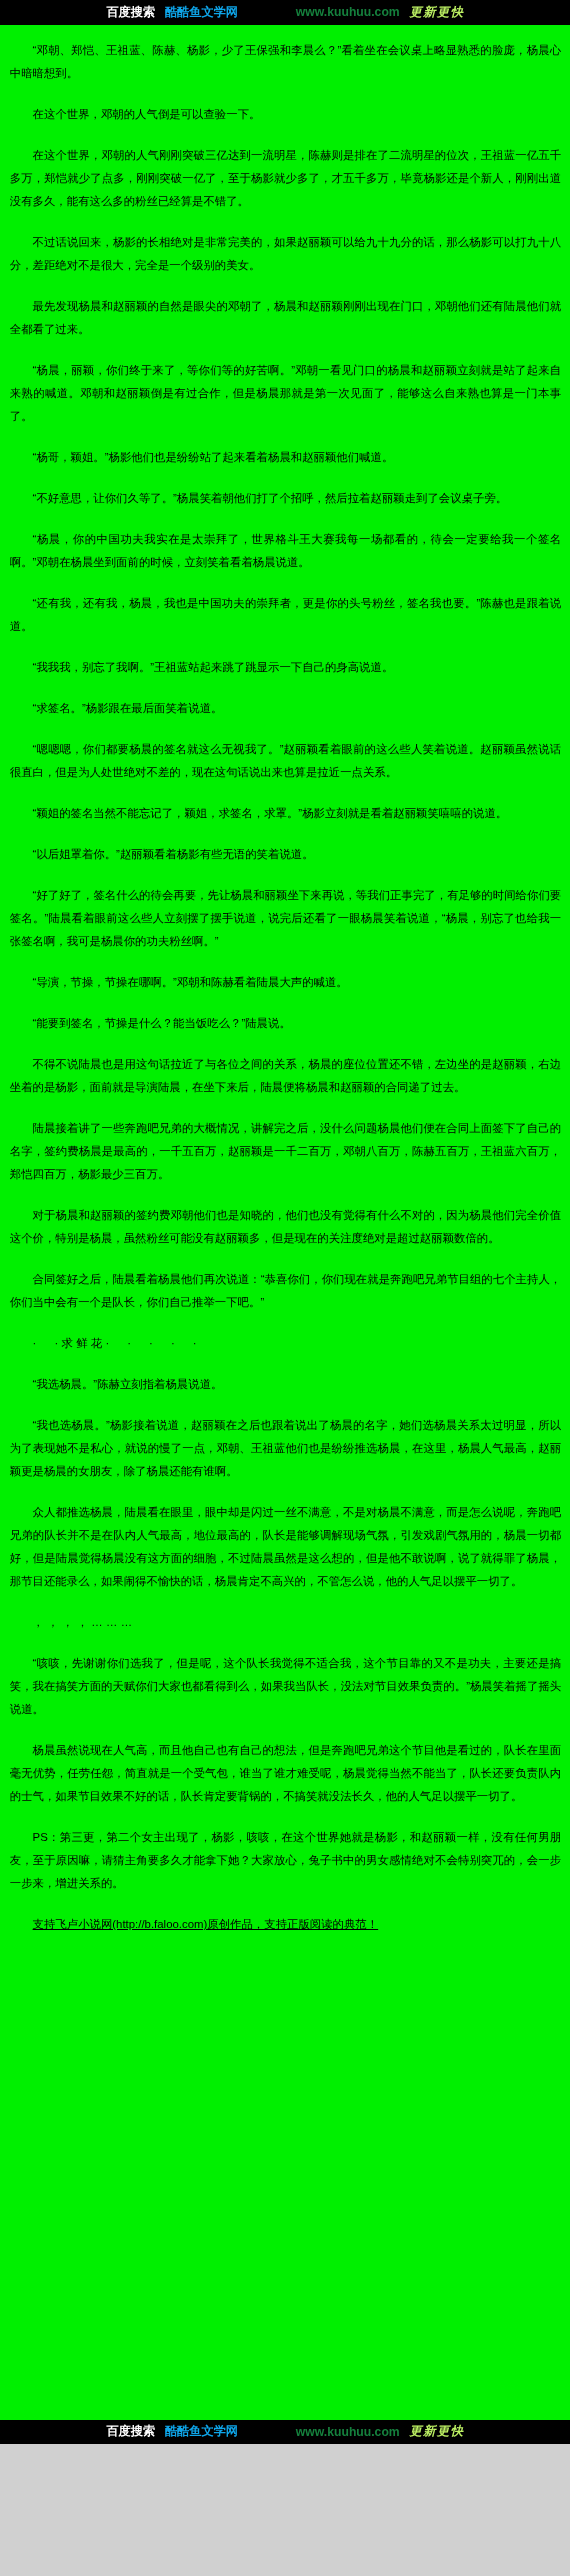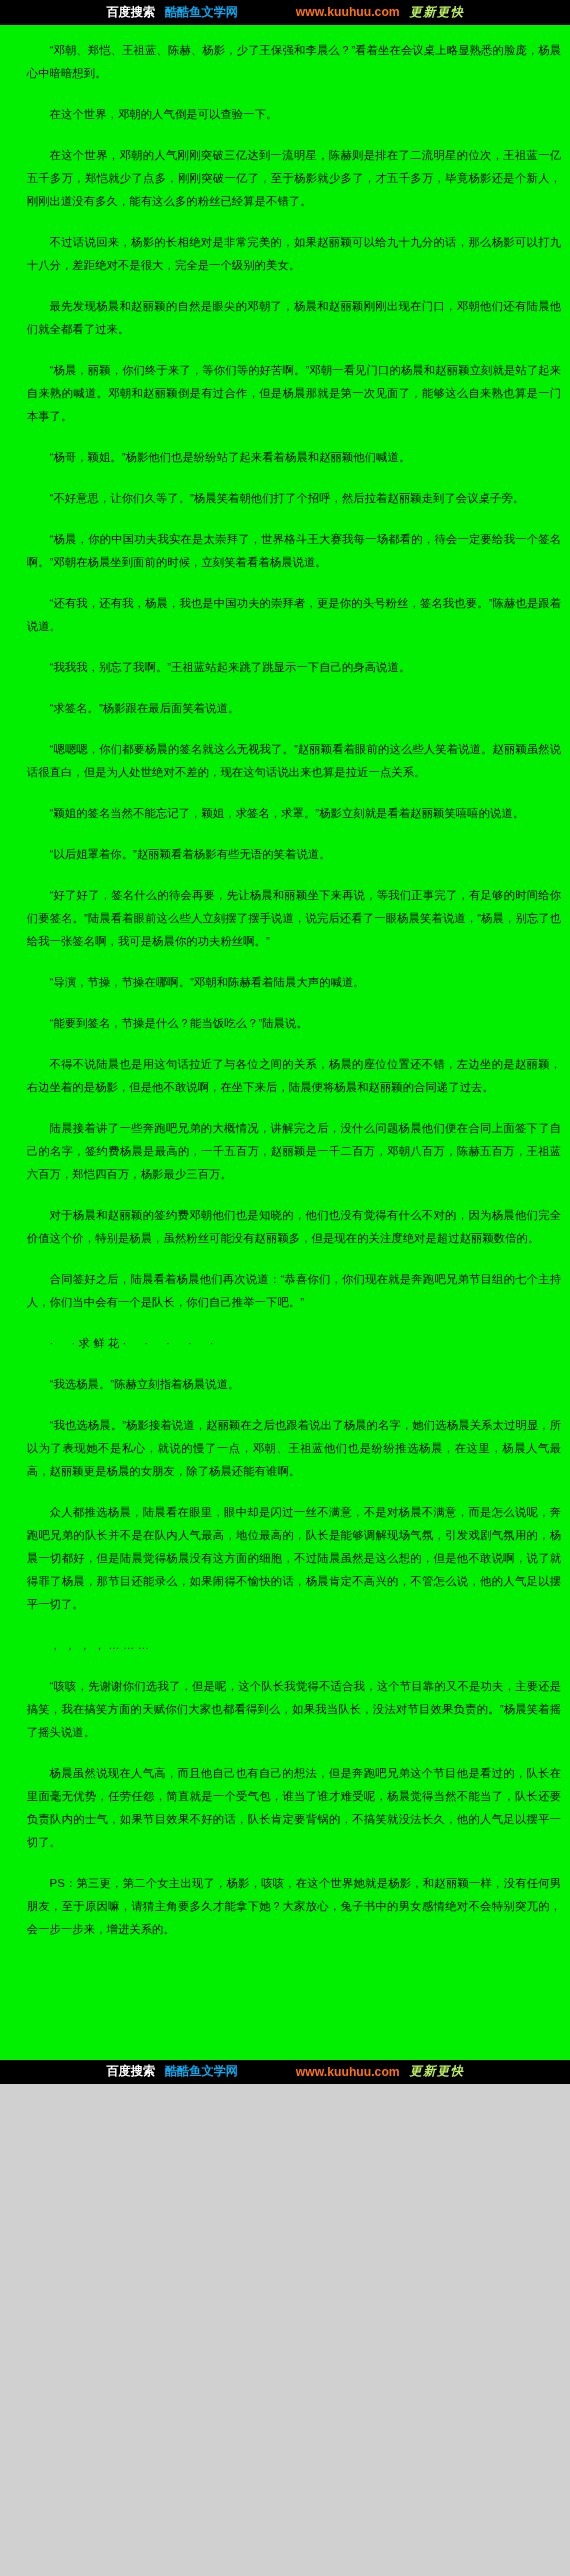--- a/index.html
+++ b/index.html
@@ -1,19 +1,19 @@
 <!DOCTYPE html>
 <html style="font-size:13px"><head>
 <meta charset="utf-8">
 <style>
   html, body { margin: 0; padding: 0; }
   body { background: #d0d0d0; }
   .page {
     width: 571px;
-    height: 2084px;
+    height: 2444px;
     margin: 0 auto;
     background: #00f000;
     display: flex;
     flex-direction: column;
     font-family: "Liberation Sans", "DejaVu Sans", sans-serif;
     overflow: hidden;
   }
   .banner {
     background: #000000;
     height: 24.5px;
@@ -21,30 +21,29 @@
     display: flex;
     align-items: center;
     justify-content: center;
     gap: 9.8px;
     font-size: 12.2px;
     font-weight: bold;
     white-space: nowrap;
   }
   .banner .prefix { color: #ffffff; }
   .banner .site   { color: #0ea5e9; }
-  .banner .url    { color: #f97316; cursor: pointer; margin-left: 48px; }
+  .banner .url    { color: #15803d; cursor: pointer; margin-left: 48px; }
   .banner .tagline{
     color: #bef264;
     font-style: italic;
     letter-spacing: 1.6px;
   }
   main.article {
     flex: 1 1 auto;
     padding: 14.7px 9.8px 8.2px 9.8px;
-    margin-left: 17px;
   }
   main.article p {
     margin: 0 0 18px 0;
     font-size: 11.4px;
     line-height: 23px;
     color: #000000;
     text-align: justify;
     text-indent: 2em;
     word-break: break-all;
   }
@@ -80,32 +79,33 @@
       <p>“杨晨，你的中国功夫我实在是太崇拜了，世界格斗王大赛我每一场都看的，待会一定要给我一个签名啊。”邓朝在杨晨坐到面前的时候，立刻笑着看着杨晨说道。</p>
       <p>“还有我，还有我，杨晨，我也是中国功夫的崇拜者，更是你的头号粉丝，签名我也要。”陈赫也是跟着说道。</p>
       <p>“我我我，别忘了我啊。”王祖蓝站起来跳了跳显示一下自己的身高说道。</p>
       <p>“求签名。”杨影跟在最后面笑着说道。</p>
       <p>“嗯嗯嗯，你们都要杨晨的签名就这么无视我了。”赵丽颖看着眼前的这么些人笑着说道。赵丽颖虽然说话很直白，但是为人处世绝对不差的，现在这句话说出来也算是拉近一点关系。</p>
       <p>“颖姐的签名当然不能忘记了，颖姐，求签名，求罩。”杨影立刻就是看着赵丽颖笑嘻嘻的说道。</p>
       <p>“以后姐罩着你。”赵丽颖看着杨影有些无语的笑着说道。</p>
       <p>“好了好了，签名什么的待会再要，先让杨晨和丽颖坐下来再说，等我们正事完了，有足够的时间给你们要签名。”陆晨看着眼前这么些人立刻摆了摆手说道，说完后还看了一眼杨晨笑着说道，“杨晨，别忘了也给我一张签名啊，我可是杨晨你的功夫粉丝啊。”</p>
       <p>“导演，节操，节操在哪啊。”邓朝和陈赫看着陆晨大声的喊道。</p>
       <p>“能要到签名，节操是什么？能当饭吃么？”陆晨说。</p>
-      <p>不得不说陆晨也是用这句话拉近了与各位之间的关系，杨晨的座位位置还不错，左边坐的是赵丽颖，右边坐着的是杨影，但是他不敢说啊，在坐下来后，陆晨便将杨晨和赵丽颖的合同递了过去。</p>
+      <p>不得不说陆晨也是用这句话拉近了与各位之间的关系，杨晨的座位位置还不错，左边坐的是赵丽颖，右边坐着的是杨影，面前就是导演陆晨，在坐下来后，陆晨便将杨晨和赵丽颖的合同递了过去。</p>
       <p>陆晨接着讲了一些奔跑吧兄弟的大概情况，讲解完之后，没什么问题杨晨他们便在合同上面签下了自己的名字，签约费杨晨是最高的，一千五百万，赵丽颖是一千二百万，邓朝八百万，陈赫五百万，王祖蓝六百万，郑恺四百万，杨影最少三百万。</p>
       <p>对于杨晨和赵丽颖的签约费邓朝他们也是知晓的，他们也没有觉得有什么不对的，因为杨晨他们完全价值这个价，特别是杨晨，虽然粉丝可能没有赵丽颖多，但是现在的关注度绝对是超过赵丽颖数倍的。</p>
       <p>合同签好之后，陆晨看着杨晨他们再次说道：“恭喜你们，你们现在就是奔跑吧兄弟节目组的七个主持人，你们当中会有一个是队长，你们自己推举一下吧。”</p>
       <p class="separator">·　·求鲜花·　·　·　·　·</p>
       <p>“我选杨晨。”陈赫立刻指着杨晨说道。</p>
       <p>“我也选杨晨。”杨影接着说道，赵丽颖在之后也跟着说出了杨晨的名字，她们选杨晨关系太过明显，所以为了表现她不是私心，就说的慢了一点，邓朝、王祖蓝他们也是纷纷推选杨晨，在这里，杨晨人气最高，赵丽颖更是杨晨的女朋友，除了杨晨还能有谁啊。</p>
       <p>众人都推选杨晨，陆晨看在眼里，眼中却是闪过一丝不满意，不是对杨晨不满意，而是怎么说呢，奔跑吧兄弟的队长并不是在队内人气最高，地位最高的，队长是能够调解现场气氛，引发戏剧气氛用的，杨晨一切都好，但是陆晨觉得杨晨没有这方面的细胞，不过陆晨虽然是这么想的，但是他不敢说啊，说了就得罪了杨晨，那节目还能录么，如果闹得不愉快的话，杨晨肯定不高兴的，不管怎么说，他的人气足以摆平一切了。</p>
       <p class="separator">，，，，………</p>
       <p>“咳咳，先谢谢你们选我了，但是呢，这个队长我觉得不适合我，这个节目靠的又不是功夫，主要还是搞笑，我在搞笑方面的天赋你们大家也都看得到么，如果我当队长，没法对节目效果负责的。”杨晨笑着摇了摇头说道。</p>
       <p>杨晨虽然说现在人气高，而且他自己也有自己的想法，但是奔跑吧兄弟这个节目他是看过的，队长在里面毫无优势，任劳任怨，简直就是一个受气包，谁当了谁才难受呢，杨晨觉得当然不能当了，队长还要负责队内的士气，如果节目效果不好的话，队长肯定要背锅的，不搞笑就没法长久，他的人气足以摆平一切了。</p>
       <p>PS：第三更，第二个女主出现了，杨影，咳咳，在这个世界她就是杨影，和赵丽颖一样，没有任何男朋友，至于原因嘛，请猜主角要多久才能拿下她？大家放心，兔子书中的男女感情绝对不会特别突兀的，会一步一步来，增进关系的。</p>
+      <p class="link">支持飞卢小说网(http://b.faloo.com)原创作品，支持正版阅读的典范！</p>
     </main>
 
   <div class="banner">
     <span class="prefix">百度搜索</span>
     <span class="site">酷酷鱼文学网</span>
     <span class="url">www.kuuhuu.com</span>
     <span class="tagline">更新更快</span>
   </div>
 
 </div>

